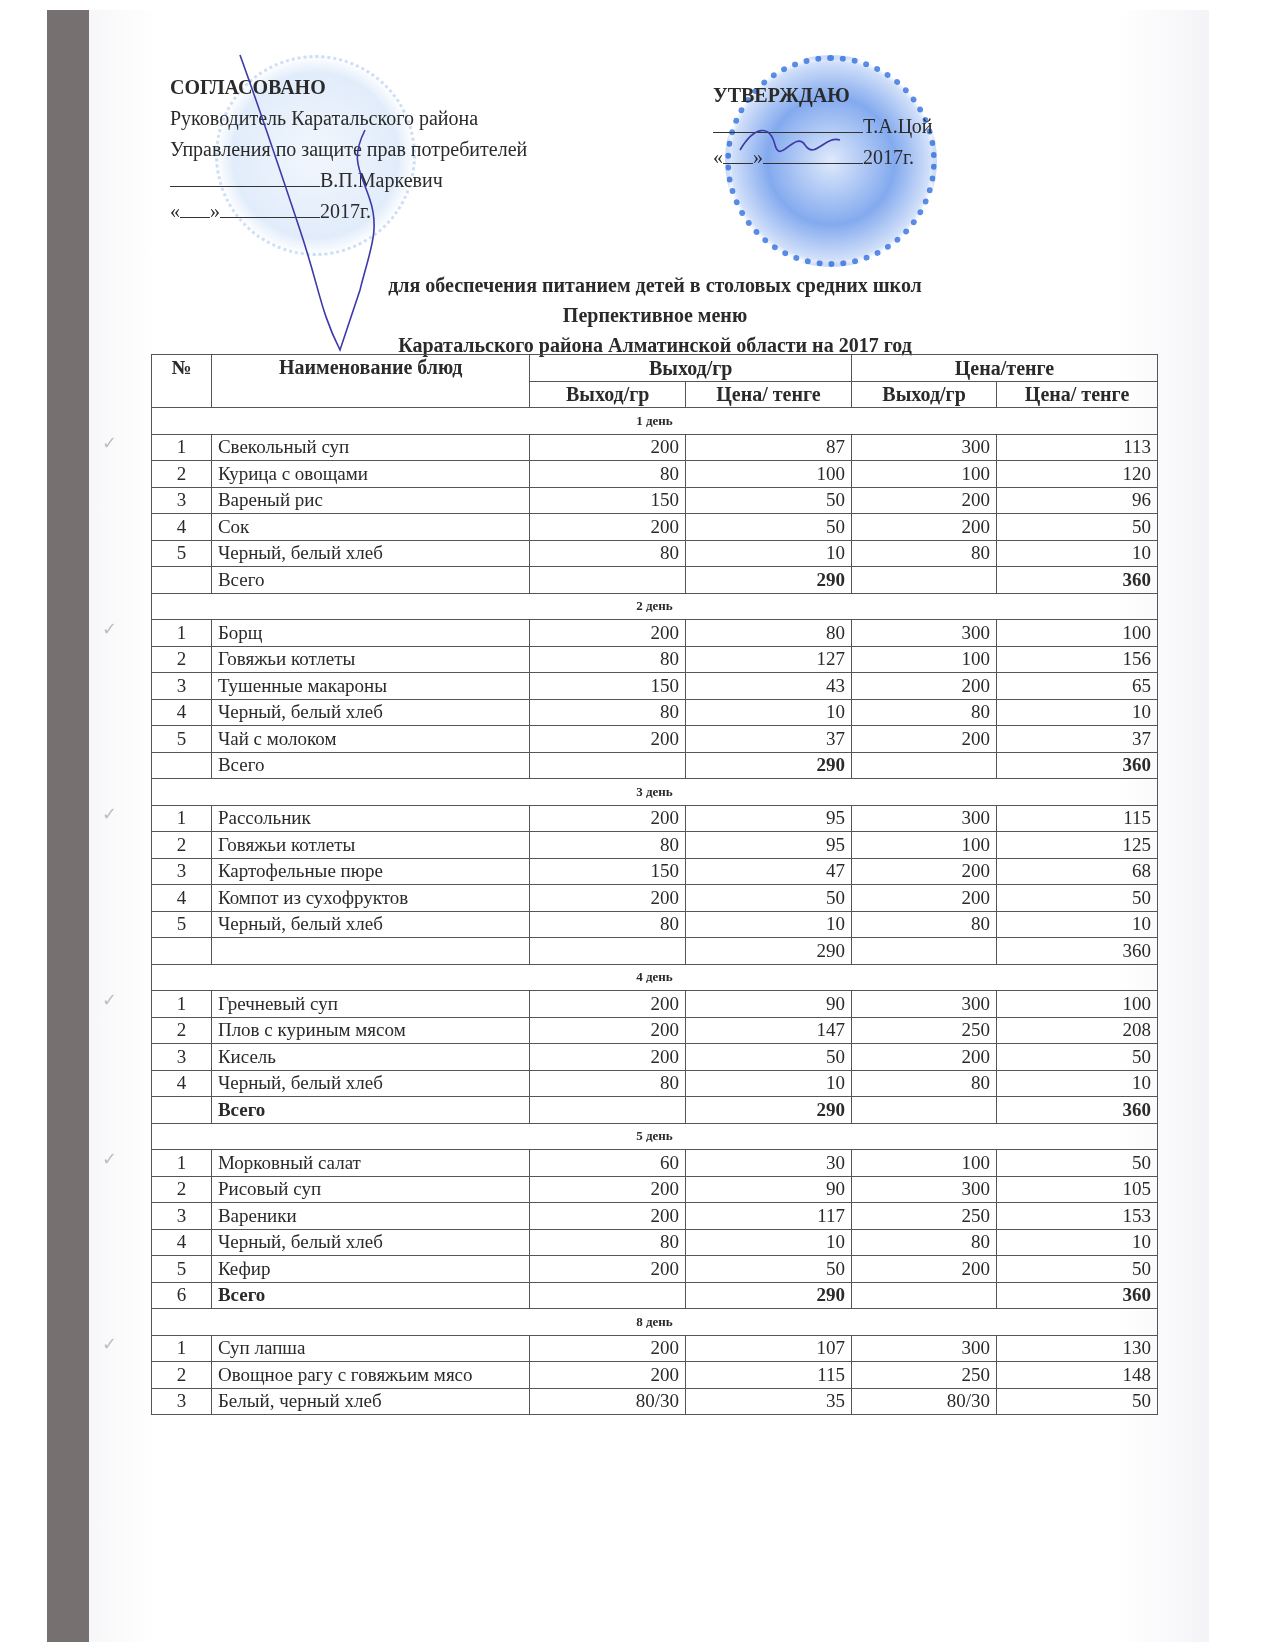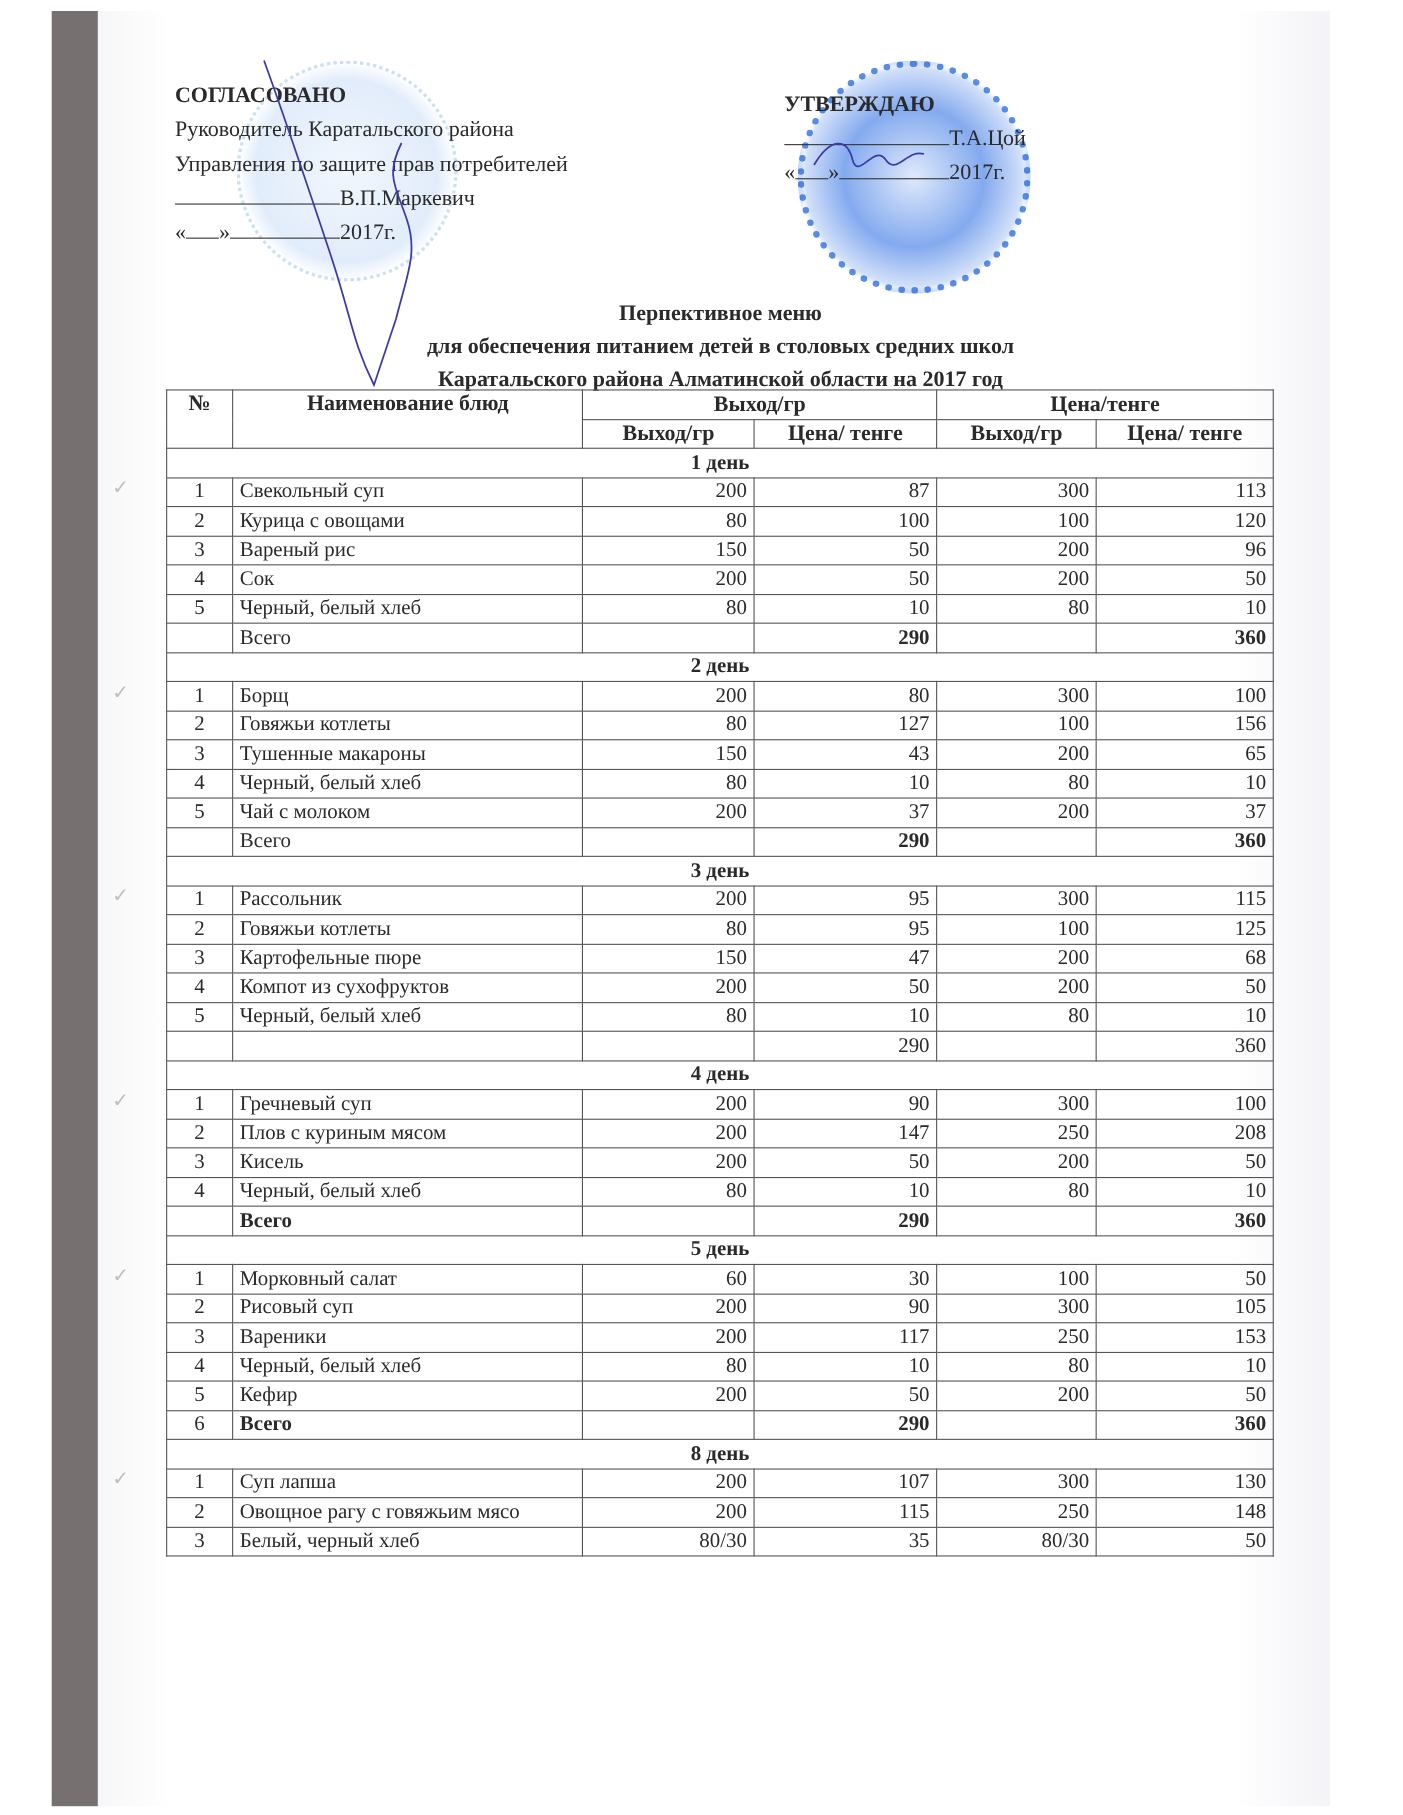--- a/index.html
+++ b/index.html
@@ -11,21 +11,21 @@
   }
   .scan-edge {
     position: absolute; left: 47px; top: 10px; width: 42px; height: 1632px;
     background: #767071;
   }
   .page {
     position: absolute; left: 89px; top: 10px; width: 1120px; height: 1632px;
     background: linear-gradient(90deg, #f7f7f9 0%, #ffffff 6%, #ffffff 92%, #f4f4f8 100%);
   }
   .header-block { position: absolute; font-size: 20px; line-height: 31px; }
-  .header-left { left: 159px; top: 72px; }
+  .header-left { left: 170px; top: 72px; }
   .header-right { left: 713px; top: 80px; }
   .hb-title { font-weight: bold; font-size: 20px; }
   .sign-line { display: inline-block; border-bottom: 1px solid #333; vertical-align: baseline; }
   .stamp {
     position: absolute; border-radius: 50%;
     border: 3px dotted rgba(40,110,220,0.35);
   }
   .stamp-left { left: 215px; top: 55px; width: 195px; height: 195px;
     background: radial-gradient(circle, rgba(120,170,235,0.10) 0%, rgba(120,170,235,0.22) 60%, rgba(255,255,255,0) 72%);
     border-color: rgba(60,130,220,0.25); }
@@ -42,21 +42,21 @@
     border-collapse: collapse; font-size: 19px;
   }
   table.menu td, table.menu th {
     border: 1px solid #555; padding: 0 6px; height: 25.5px; line-height: 24px;
   }
   table.menu th { font-weight: bold; font-size: 20px; }
   th.subh { font-weight: normal; font-size: 19px; }
   td.num { text-align: center; width: 44px; }
   td.name { width: 290px; margin-left: 48px; }
   td.val { text-align: right; }
-  tr.day td { text-align: center; font-weight: bold; font-size: 19px; }
+  tr.day td { text-align: center; font-weight: bold; font-size: 13px; }
   tr.total td.bold { font-weight: bold; }
   .col-a { width: 135px; } .col-b { width: 145px; } .col-c { width: 125px; } .col-d { width: 140px; }
   .check { position: absolute; left: 102px; color: #bdbdbd; font-size: 18px; }
 </style>
 </head>
 <body>
 
 <div class="scan-edge"></div>
 <div class="page"></div>
 
@@ -86,22 +86,22 @@
 </div>
 
 <svg class="signature-line" style="position:absolute;left:230px;top:50px" width="180" height="320">
   <path d="M10 5 C 30 60, 50 120, 70 180 S 90 260, 110 300 L 130 240 C 140 200, 150 180, 140 150 S 120 110, 135 80"></path>
 </svg>
 <svg class="signature-line" style="position:absolute;left:735px;top:120px" width="110" height="40">
   <path d="M5 30 C 20 5, 35 5, 40 25 S 60 10, 70 25 S 90 15, 105 20"></path>
 </svg>
 
 <div class="doc-title">
+  <div>для обеспечения питанием детей в столовых средних школ</div>
   <div>Перпективное меню</div>
-  <div>для обеспечения питанием детей в столовых средних школ</div>
   <div>Каратальского района Алматинской области на 2017 год</div>
 </div>
 
 <table class="menu">
   <thead>
     <tr>
       <th rowspan="2" style="vertical-align:top">№</th>
       <th rowspan="2" style="vertical-align:top">Наименование блюд</th>
       <th colspan="2">Выход/гр</th>
       <th colspan="2">Цена/тенге</th>

